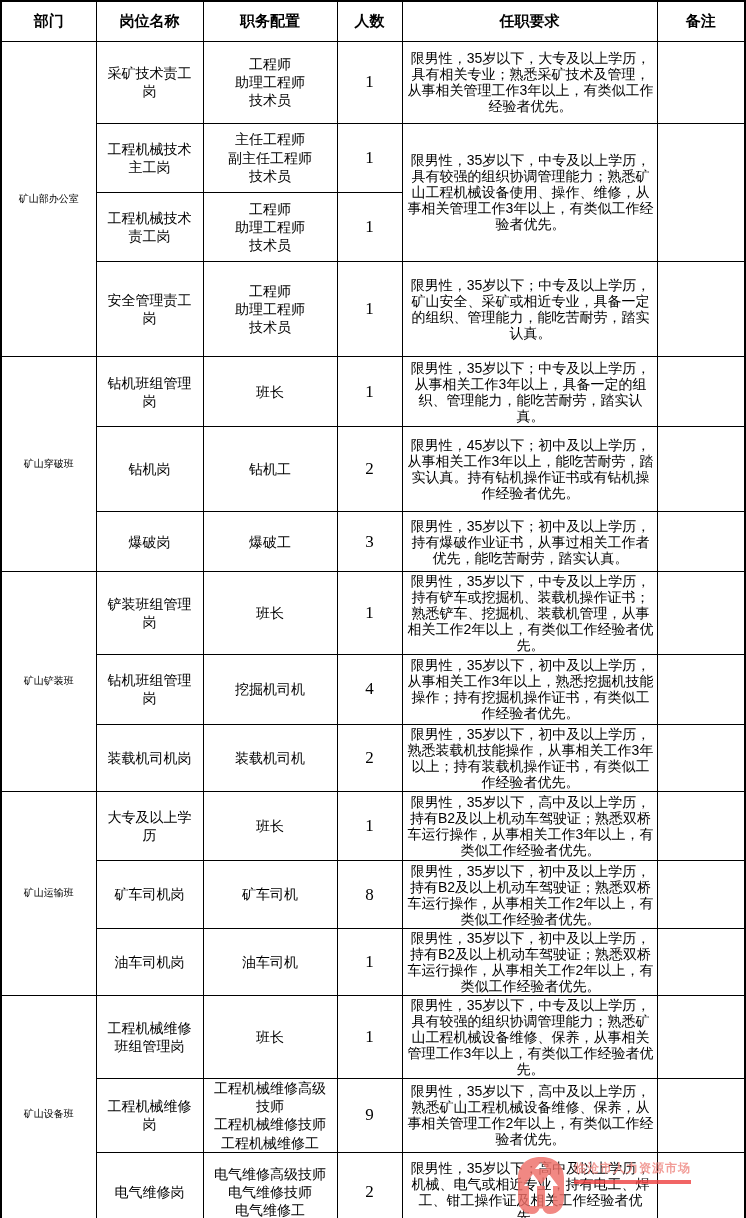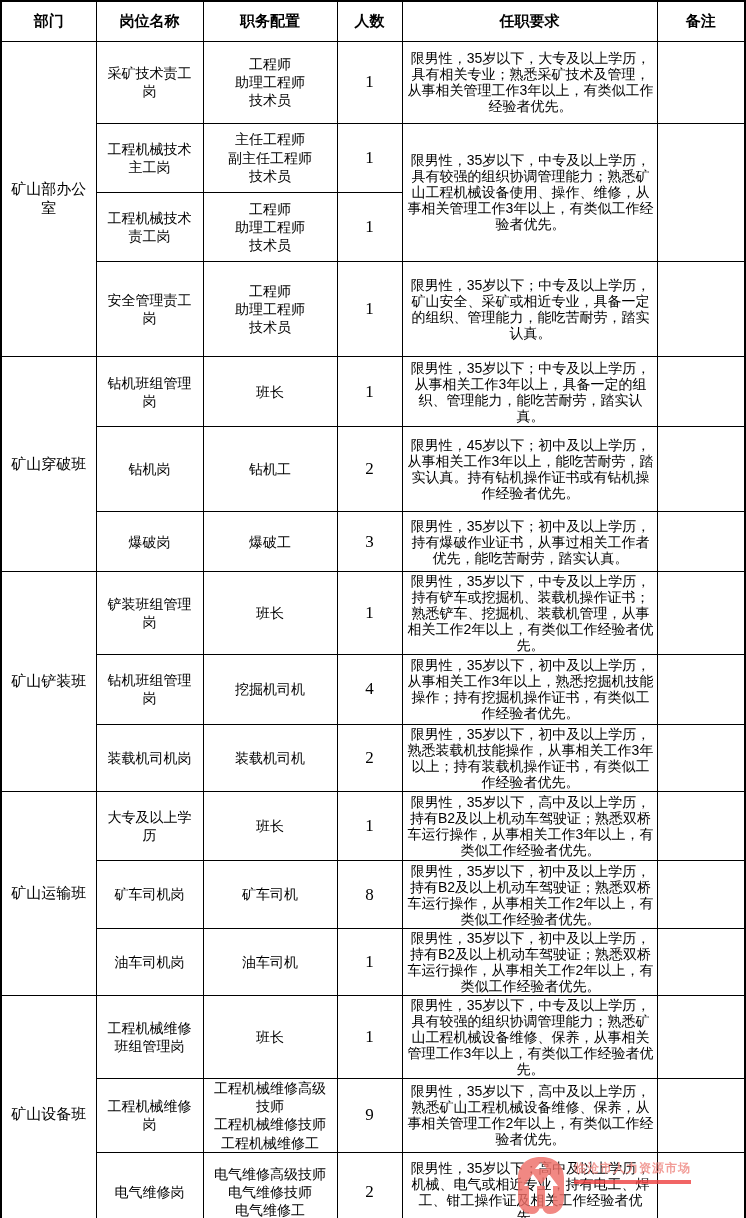--- a/index.html
+++ b/index.html
@@ -1,20 +1,20 @@
 <!DOCTYPE html>
 <html><head>
 <meta charset="utf-8">
 <style>
   html,body{margin:0;padding:0;background:#ffffff;}
   body{width:746px;height:1218px;position:relative;font-family:"Liberation Sans","DejaVu Sans",sans-serif;color:#000;}
   table.jobs{border-collapse:collapse;table-layout:fixed;width:744px;margin:0;border:2px solid #000;}
   table.jobs td,table.jobs th{border:1px solid #000;vertical-align:middle;overflow:hidden;}
   th.hd{font-size:15px;font-weight:bold;text-align:center;padding:0;margin-top:24px;}
-  td.dept{font-size:15px;text-align:center;padding:0 8px;line-height:1.25;}
+  td.dept{font-size:10px;text-align:center;padding:0 8px;line-height:1.25;}
   td.pos{font-size:14px;text-align:center;padding:16px 10px;line-height:1.3;}
   td.cfg{font-size:14px;text-align:center;padding:0 4px;line-height:1.3;white-space:pre-line;}
   td.cnt{font-size:17px;text-align:center;font-family:"Liberation Serif","DejaVu Serif",serif;padding:0;}
   td.req{font-size:14px;text-align:center;padding:1px 3px 1px 5px;line-height:16px;}
   td.rmk{padding:0;}
   td.total{font-size:15px;text-align:center;padding:0;}
   td.tcnt{font-size:15px;text-align:center;font-family:"Liberation Serif","DejaVu Serif",serif;padding:0;}
   .watermark{position:absolute;left:508px;top:1148px;width:236px;height:68px;opacity:0.82;pointer-events:none;}
   .wm-logo{position:absolute;left:8px;top:8px;width:50px;height:60px;}
   .wm-line1{position:absolute;left:66px;top:12px;font-size:12px;font-weight:bold;letter-spacing:1px;color:#ef8983;border-bottom:4px solid #ef4444;padding-bottom:3px;white-space:nowrap;}

